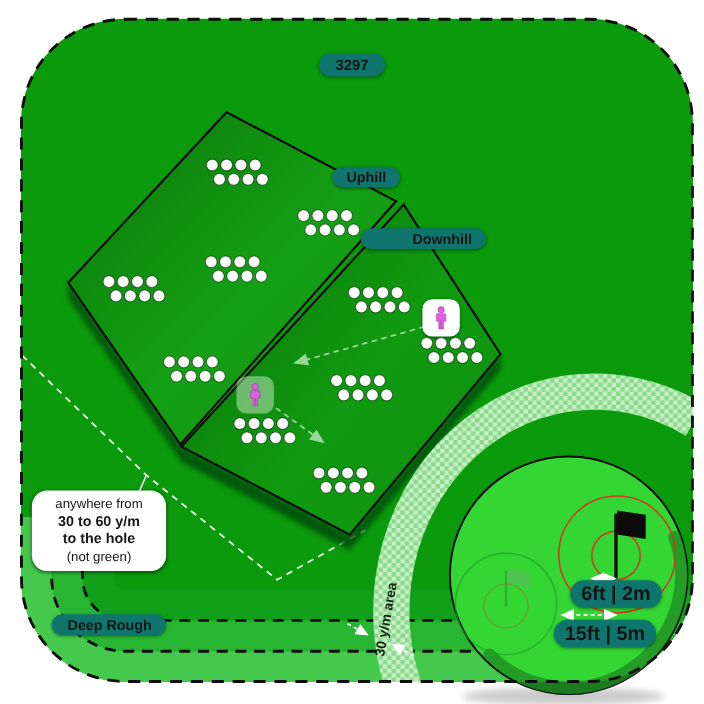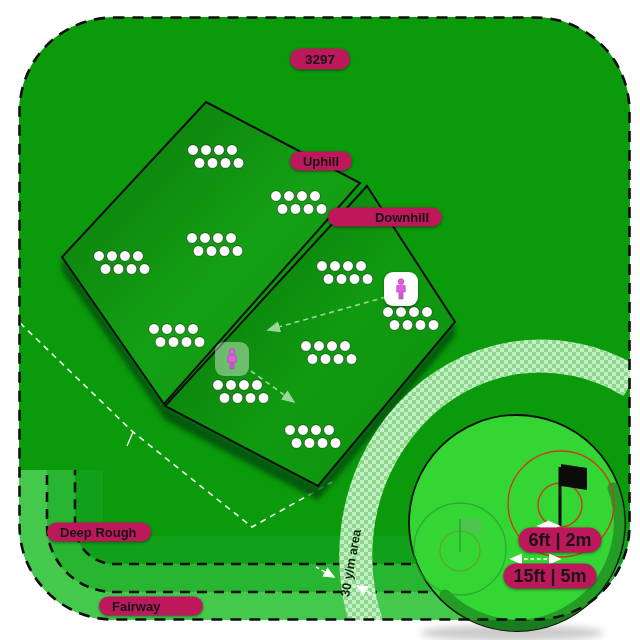--- a/index.html
+++ b/index.html
@@ -1,22 +1,22 @@
 <!DOCTYPE html>
 <html style="--field: #0a9a0b; --panel_dark: #097509; --panel_light: #14a014; --green_circle: #33d633; --magenta: #e05ce0; --red_ring: #cf3a1e; --checker_a: #8cd88c; --checker_b: #c6efc6; --deep_band: #11a01a; --rough_band: #28b531; --fairway_band: #45c94c; --arrow_green: #a8dfa8;"><head>
 <meta charset="utf-8">
 <style>
   html,body{margin:0;padding:0;background:#fff;}
   .stage{position:relative;width:640px;height:640px;background:#fff;overflow:hidden;
          font-family:"Liberation Sans",sans-serif;}
   .stage svg.canvas{position:absolute;left:0;top:0;}
   .ball{fill:#fff;stroke:rgba(0,0,0,.45);stroke-width:1;}
-  .pill{position:absolute;transform:translate(-50%,-50%);background:#be185d;border-radius:13px;
+  .pill{position:absolute;transform:translate(-50%,-50%);background:#0f766e;border-radius:13px;
         padding:2px 13px;font-size:13px;font-weight:600;color:#151515;white-space:nowrap;
-        box-shadow:0 1px 3px rgba(0,0,0,.45);text-align:left;}
+        box-shadow:0 1px 3px rgba(0,0,0,.45);text-align:right;}
   .pill.badge{font-weight:700;font-size:13.5px;padding:3px 15px;}
   .pill.zone{width:78px;padding:2px 13px;}
   .pill.meas{font-weight:700;font-size:18px;padding:2px 10px;}
   .note{position:absolute;left:29px;top:446px;width:122px;background:#fff;border-radius:14px;
         padding:4px 0 5px;color:#151515;text-align:center;font-size:12.5px;line-height:16px;
         box-shadow:0 1px 3px rgba(0,0,0,.45);}
   .note .b{font-weight:700;font-size:13px;}
   .note .s{font-size:12px;}
   .bandtext{position:absolute;left:351px;top:563px;transform:translate(-50%,-50%) rotate(-80deg);
         font-size:12.5px;font-weight:600;color:#10240f;white-space:nowrap;}
@@ -196,26 +196,31 @@
     <line x1="560" y1="467" x2="560" y2="526" stroke="#0b0b0b" stroke-width="3"></line>
     <polygon points="561,464 587,468 587,490 561,486" fill="#0b0b0b"></polygon>
   </g>
   <line x1="538" y1="526" x2="559" y2="526" stroke="#fff" stroke-width="1.6" stroke-dasharray="3.5 3" marker-start="url(#mW)" marker-end="url(#mW)"></line>
   <line x1="511" y1="559" x2="560" y2="559" stroke="#fff" stroke-width="1.6" stroke-dasharray="3.5 3" marker-start="url(#mW)" marker-end="url(#mW)"></line>
 
   <rect x="19.5" y="17.5" width="610" height="602" rx="94" fill="none" stroke="#0e0e0e" stroke-width="2.6" stroke-dasharray="11 8"></rect>
 </svg>
 
 <div class="pill badge" style="left:320px;top:59px;">3297</div>
-<div class="pill" style="left:321px;top:161px;">Uphill</div>
+<div class="pill" style="left:333px;top:161px;">Uphill</div>
 <div class="pill" style="left:385px;top:217px;padding-left:47px;">Downhill</div>
 
-
-<div class="pill zone" style="left:99px;top:532px;">Deep Rough</div>
-<div class="pill zone" style="left:151px;top:606px;">Fairway</div>
+<div class="note">
+  <div class="s">anywhere from</div>
+  <div class="b">30 to 60 y/m</div>
+  <div class="b">to the hole</div>
+  <div class="s">(not green)</div>
+</div>
+
+<div class="pill zone" style="left:99px;top:568px;">Deep Rough</div>
 
 <div class="bandtext">30 y/m area</div>
 
 <div class="pill meas" style="left:560px;top:540px;">6ft | 2m</div>
 <div class="pill meas" style="left:534px;top:576px;margin-left:16px;">15ft | 5m</div>
 
 <div id="persons-layer">
       <div class="person" style="left: 384px; top: 272px;">
         <svg viewBox="0 0 24 24" width="24" height="24">
           <circle class="pg" cx="12" cy="4.6" r="2.9"></circle>

